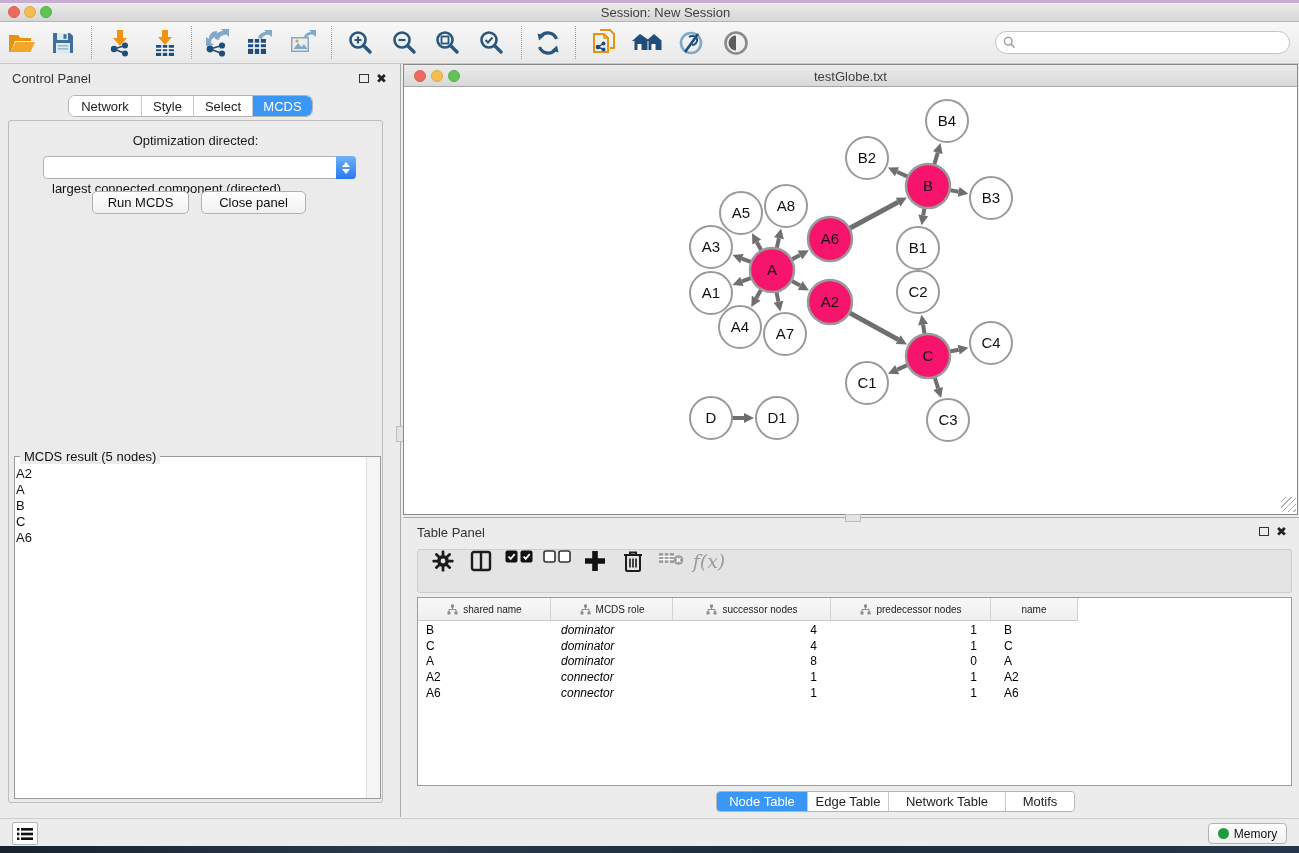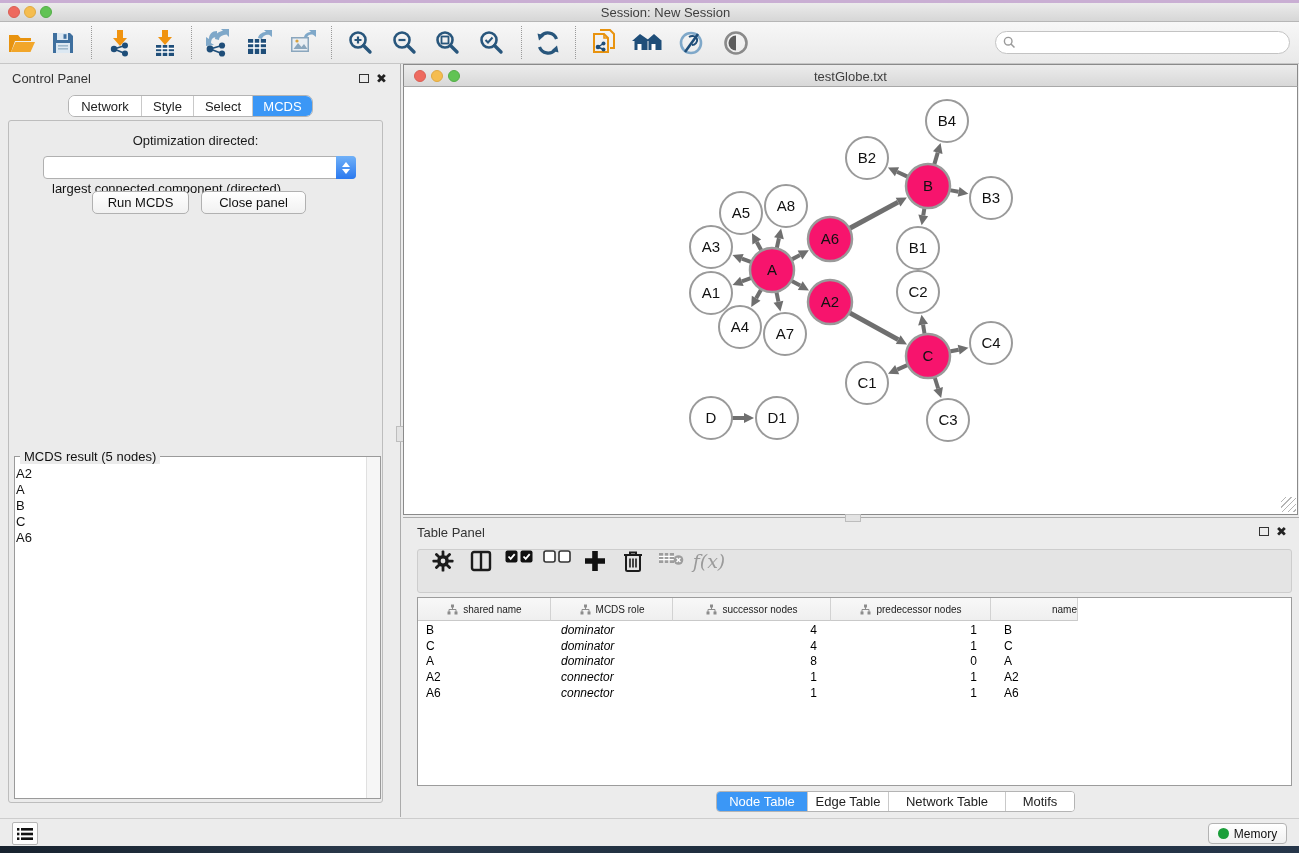--- a/index.html
+++ b/index.html
@@ -488,21 +488,21 @@
       </div>
       <div class="tbl-hcell" style="width: 160px;">
         <svg width="13" height="11" viewBox="0 0 13 11">
           <path d="M6.5 2.5v3M3 8V5.5h7V8" stroke="#8c8c8c" fill="none" stroke-width="1"></path>
           <rect x="5" y="0.5" width="3" height="3" fill="#8c8c8c"></rect>
           <rect x="1.5" y="7.5" width="3" height="3" fill="#8c8c8c"></rect>
           <rect x="8.5" y="7.5" width="3" height="3" fill="#8c8c8c"></rect>
         </svg>
         <span>predecessor nodes</span>
       </div>
-      <div class="tbl-hcell" style="width: 87px; justify-content: flex-end;">
+      <div class="tbl-hcell" style="width: 87px;">
         <span>name</span>
       </div>
     </div>
   <div class="abs tbl-rows">
       <div class="tbl-row">
         <div class="tc tc0">B</div>
         <div class="tc tc1">dominator</div>
         <div class="tc tc2">4</div>
         <div class="tc tc3">1</div>
         <div class="tc tc4">B</div>

